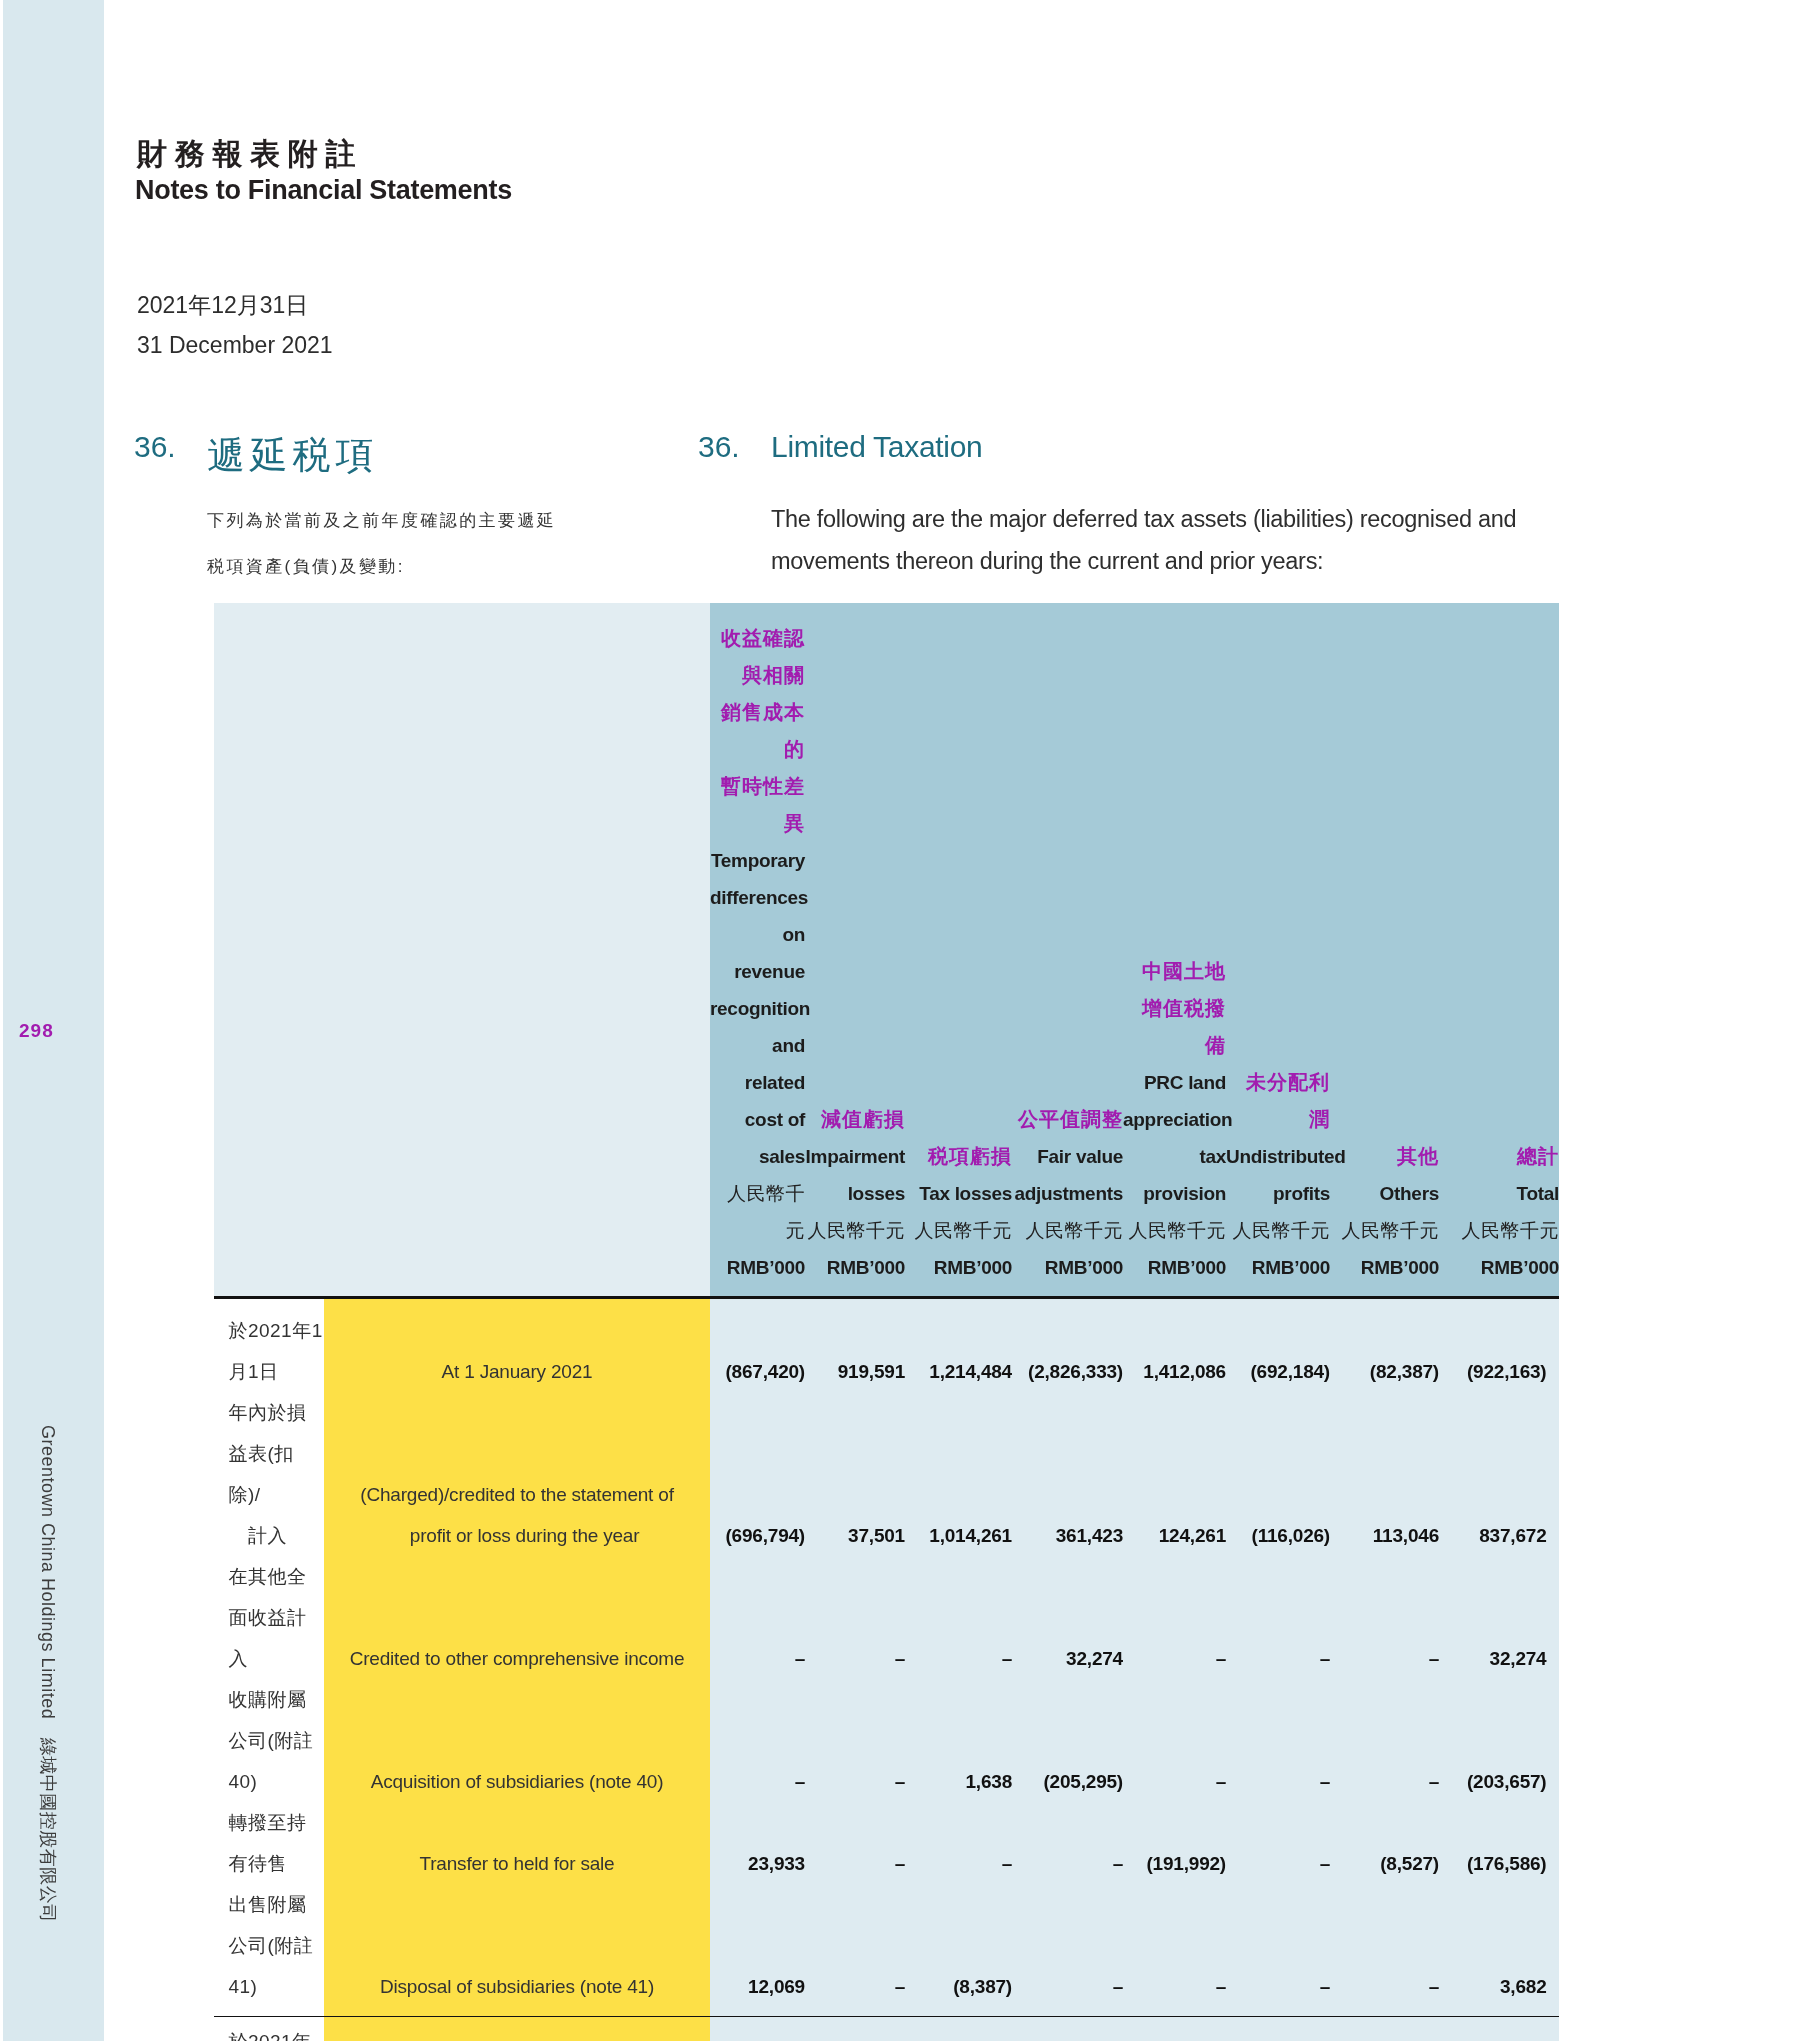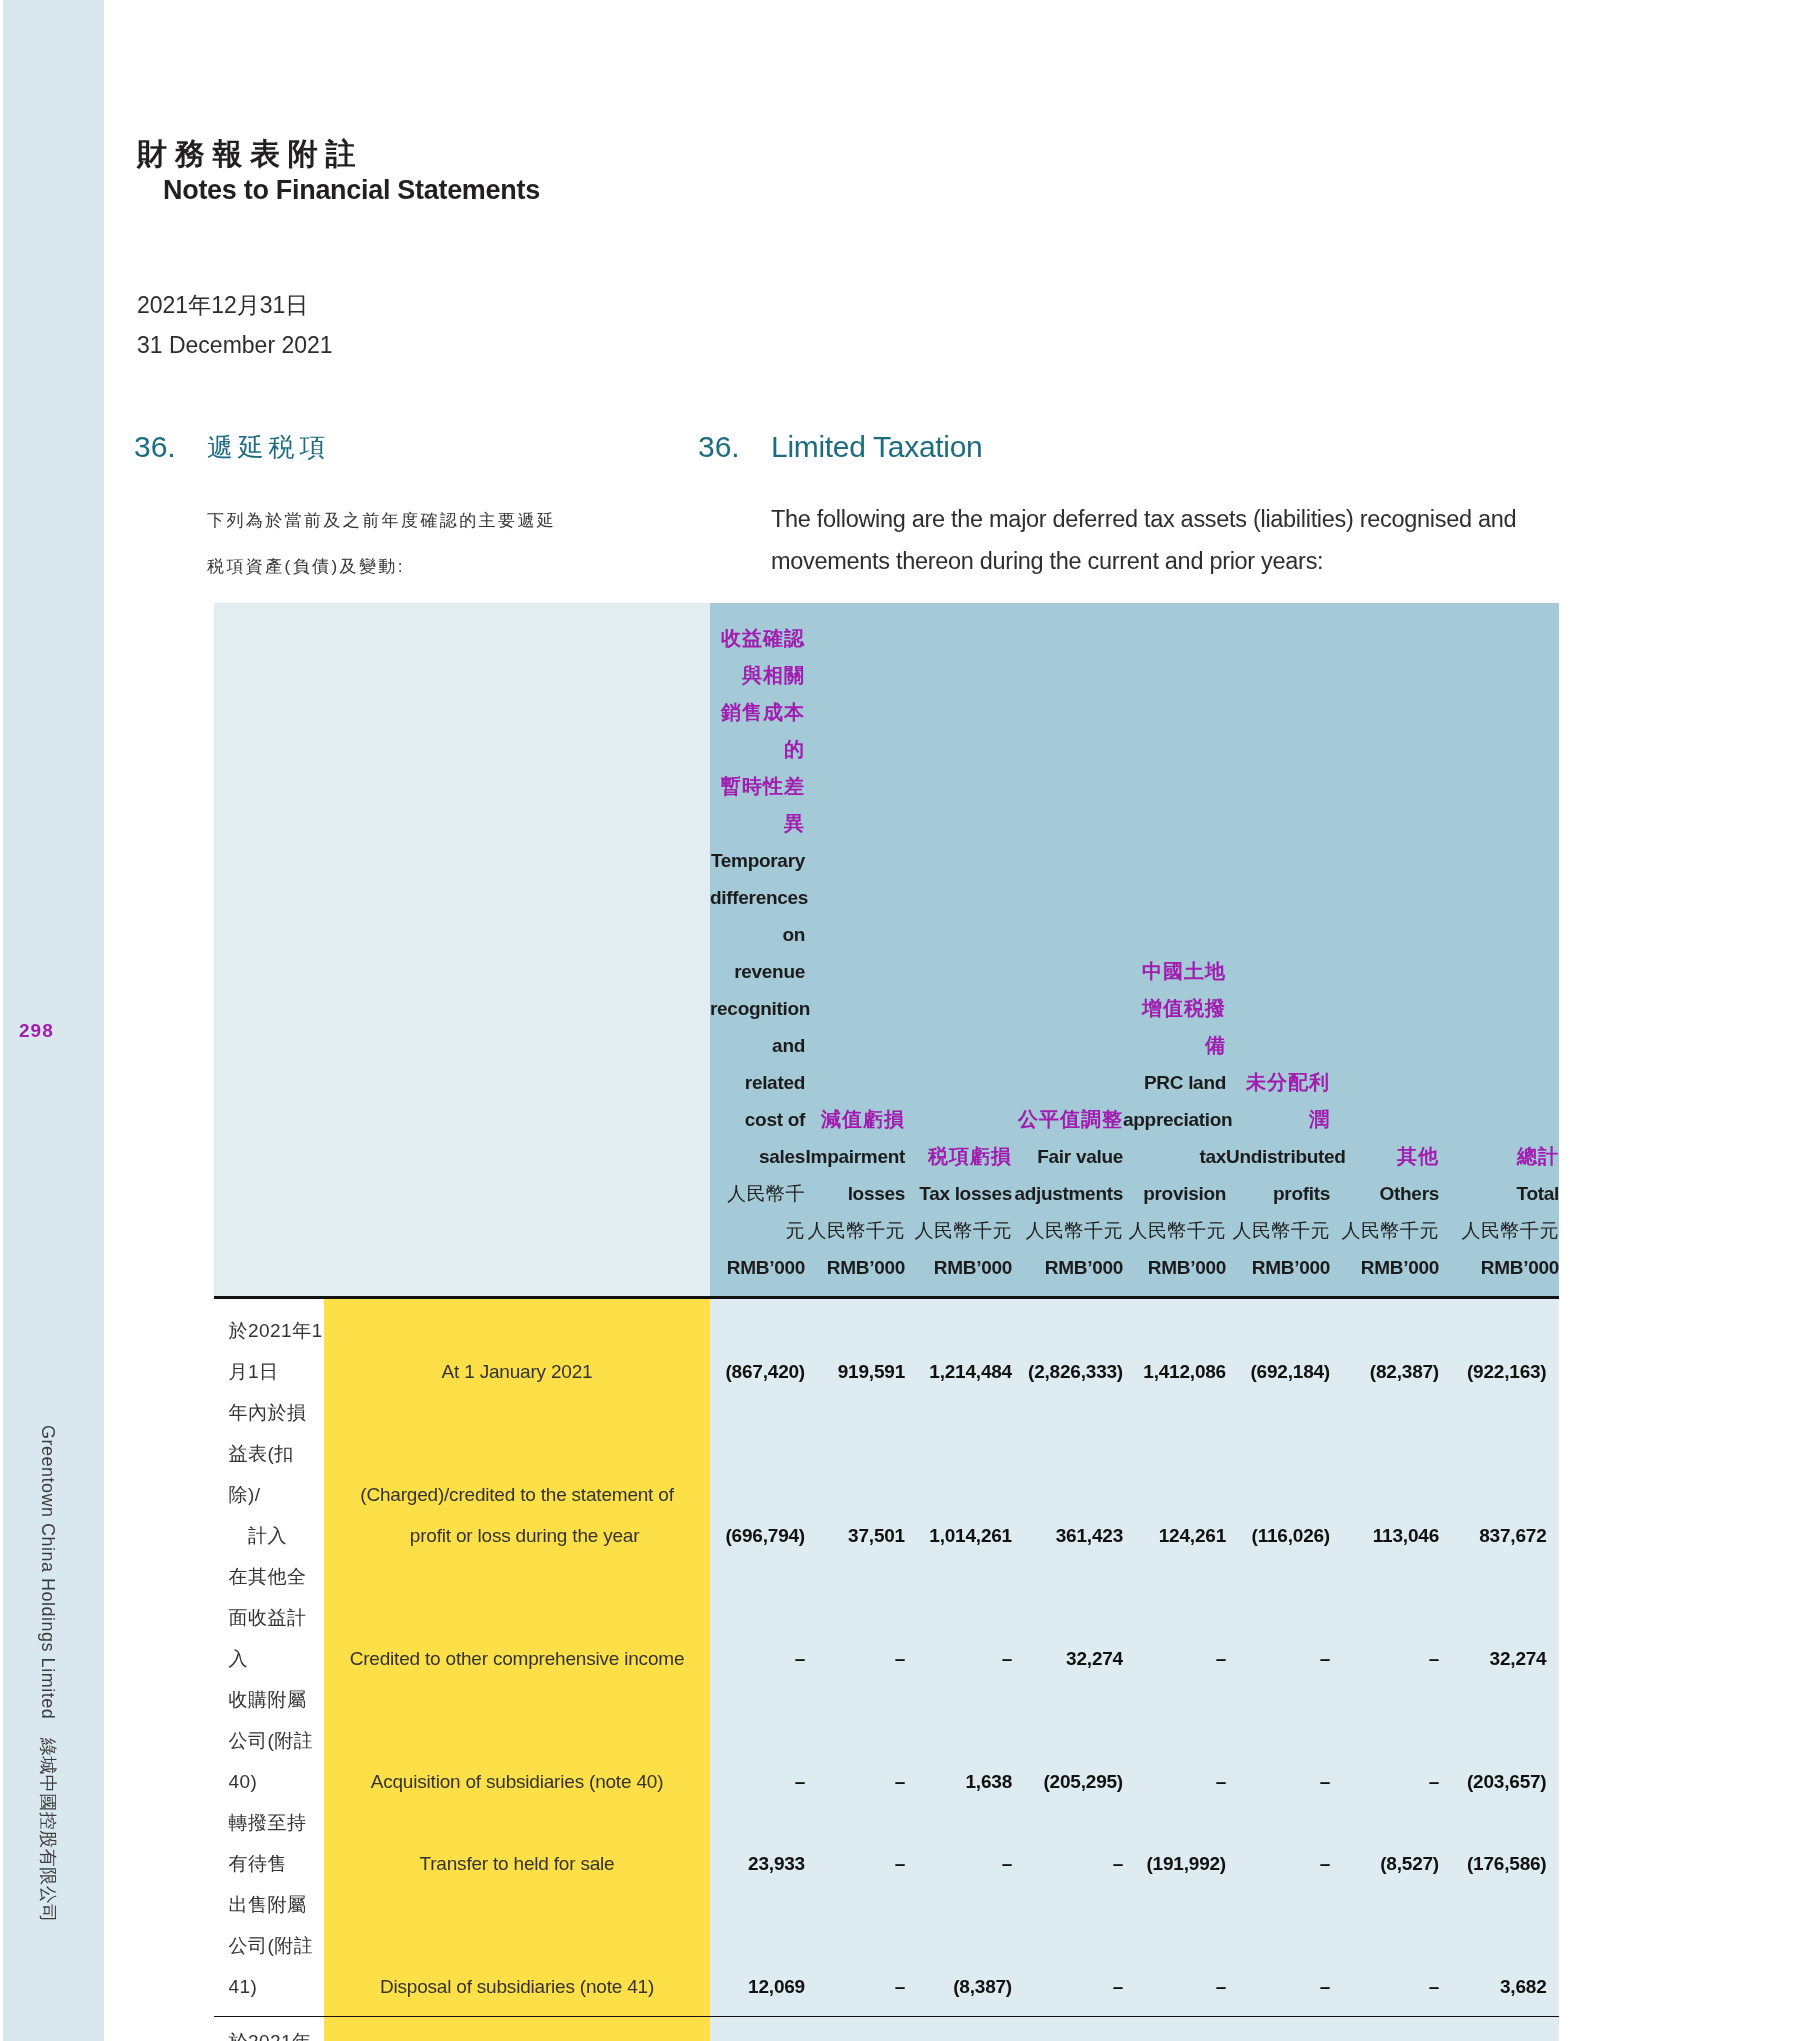--- a/index.html
+++ b/index.html
@@ -9,27 +9,27 @@
 
   
   .side-strip { position:absolute; left:2.9px; top:0; width:101px; height:2041px; background:#d9e8ee; }
   .page-number { position:absolute; left:19px; top:1020px; font-size:19px; font-weight:bold; color:#a21caf; letter-spacing:1px; }
   .company-vertical { position:absolute; left:60px; top:1425px; transform:rotate(90deg); transform-origin:top left;
     font-size:18px; color:#3c3c3c; white-space:nowrap; letter-spacing:0.5px; }
 
   
   .title-zh { position:absolute; left:137px; top:134px; font-family:"Liberation Serif","DejaVu Serif",serif;
     font-weight:bold; font-size:30px; letter-spacing:7.7px; color:#231f20; }
-  .title-en { position:absolute; left:135px; top:175px; font-size:27px; font-weight:600; color:#231f20; letter-spacing:-0.3px;margin-left:28px; }
+  .title-en { position:absolute; left:135px; top:175px; font-size:27px; font-weight:600; color:#231f20; letter-spacing:-0.3px; }
   .date-zh { position:absolute; left:137px; top:290px; font-size:23px; color:#2d2d2d; }
   .date-en { position:absolute; left:137px; top:332px; font-size:23px; color:#2d2d2d; }
 
   
   .sec-num-zh { position:absolute; left:134px; top:430px; font-size:30px; color:#1e6c80; }
-  .sec-title-zh { position:absolute; left:207px; top:430px; font-size:26px; color:#1e6c80; letter-spacing:4.8px; }
+  .sec-title-zh { position:absolute; left:207px; top:430px; font-size:38px; color:#1e6c80; letter-spacing:4.8px; }
   .sec-num-en { position:absolute; left:698px; top:430px; font-size:30px; color:#1e6c80; }
   .sec-title-en { position:absolute; left:771px; top:430px; font-size:30px; color:#1e6c80; letter-spacing:-0.3px; }
   .intro-zh { position:absolute; left:207px; top:498px; width:500px; font-size:17px; line-height:46px;
     color:#333333; white-space:pre-line; letter-spacing:2.4px; }
   .intro-en { position:absolute; left:771px; top:498px; width:778px; font-size:23.5px; line-height:42px;
     color:#2e2e2e; letter-spacing:-0.3px; }
 
   
   .doc-table { position:absolute; left:214px; top:603px; width:1345px; }
   table { border-collapse:collapse; table-layout:fixed; width:1345px; }

